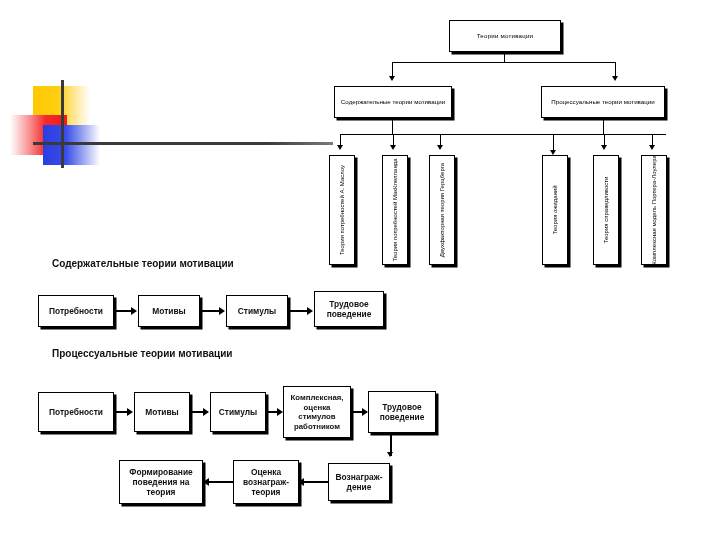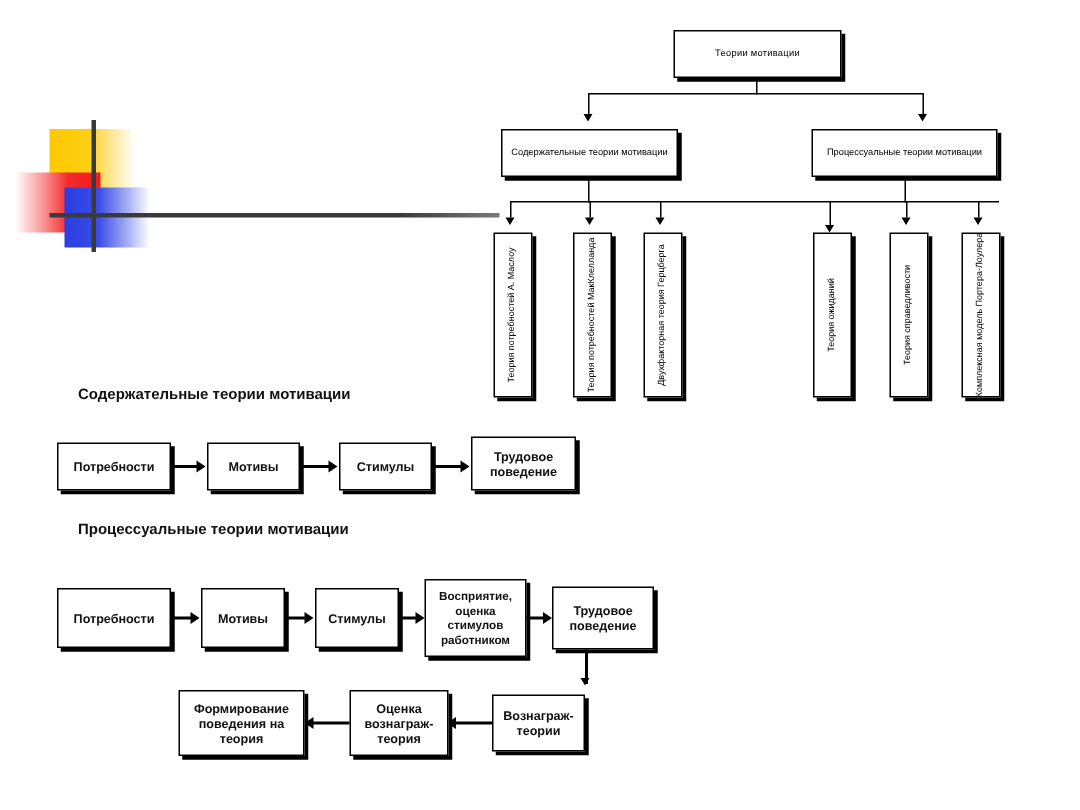--- a/index.html
+++ b/index.html
@@ -173,34 +173,34 @@
     <div class="ln hbar" style="left:190px;top:411px;width:15px;height:2px;"></div>
     <div class="arw-r" style="left:203px;top:408px;"></div>
 
     <div class="fbox" style="left:210px;top:392px;width:56px;height:40px;">
       <span>Стимулы</span>
     </div>
     <div class="ln hbar" style="left:266px;top:411px;width:13px;height:2px;"></div>
     <div class="arw-r" style="left:277px;top:408px;"></div>
 
     <div class="fbox" style="left:283px;top:386px;width:68px;height:52px;font-size:7.8px;">
-      <span>Восприятие, оценка стимулов работником</span>
+      <span>Комплексная, оценка стимулов работником</span>
     </div>
     <div class="ln hbar" style="left:351px;top:411px;width:13px;height:2px;"></div>
     <div class="arw-r" style="left:362px;top:408px;"></div>
 
     <div class="fbox" style="left:368px;top:391px;width:68px;height:42px;">
       <span>Трудовое поведение</span>
     </div>
 
     <div class="ln vbar" style="left:390px;top:433px;height:23px;width:2px;"></div>
     <div class="arw-d" style="left:387px;top:452px;"></div>
 
     <div class="fbox" style="left:328px;top:463px;width:62px;height:38px;">
-      <span>Вознаграж- теории</span>
+      <span>Вознаграж- дение</span>
     </div>
     <div class="ln hbar" style="left:303px;top:481px;width:25px;height:2px;"></div>
     <div class="arw-l" style="left:298px;top:478px;"></div>
 
     <div class="fbox" style="left:233px;top:460px;width:66px;height:44px;">
       <span>Оценка вознаграж- теория</span>
     </div>
     <div class="ln hbar" style="left:208px;top:481px;width:25px;height:2px;"></div>
     <div class="arw-l" style="left:203px;top:478px;"></div>
 

